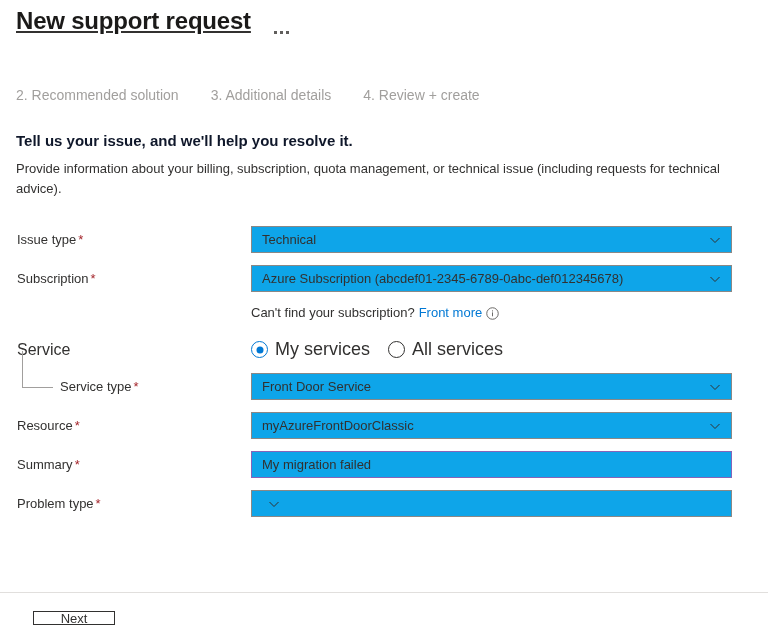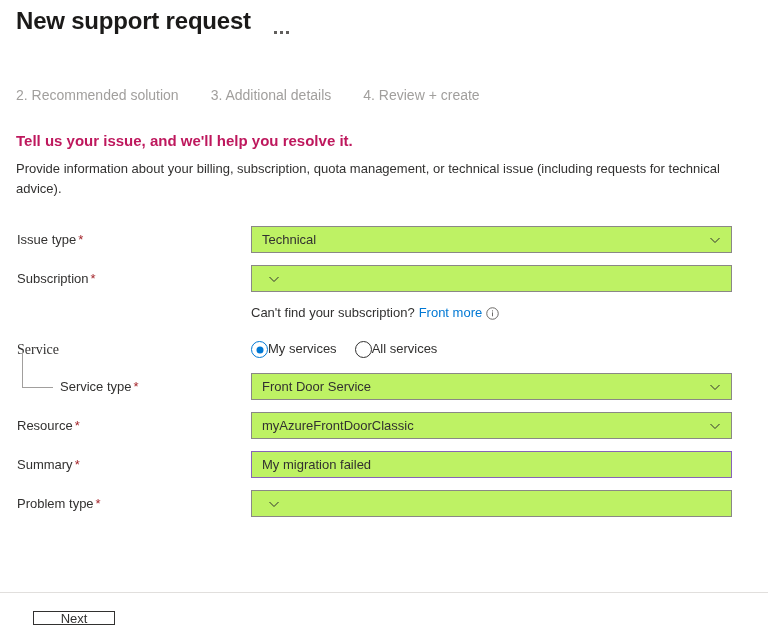--- a/index.html
+++ b/index.html
@@ -20,20 +20,21 @@
     background: #ffffff;
   }
 
   
   .title-row {
     position: absolute;
     left: 16px;
     top: 4px;
     display: flex;
     align-items: flex-end;
+    text-decoration: underline;
   }
   .page-title {
     font-size: 24px;
     font-weight: bold;
     color: #1b1a19;
     letter-spacing: -0.2px;
     line-height: 34px;
     white-space: nowrap;
   }
   .ellipsis-btn {
@@ -76,21 +77,21 @@
     border-bottom: 2px solid #0078d4;
   }
 
   
   .intro-heading {
     position: absolute;
     left: 16px;
     top: 131px;
     font-size: 15px;
     font-weight: bold;
-    color: #be185d;
+    color: #0f172a;
     line-height: 20px;
   }
   .intro-body {
     position: absolute;
     left: 16px;
     top: 159px;
     width: 716px;
     font-size: 13px;
     color: #323130;
     line-height: 20px;
@@ -127,21 +128,21 @@
   .field {
     width: 481px;
   }
 
   .input-box {
     position: relative;
     width: 481px;
     height: 27px;
     box-sizing: border-box;
     border: 1px solid #8a8886;
-    background: #bef264;
+    background: #0ea5e9;
     display: flex;
     align-items: center;
     padding: 0 10px;
     font-size: 13px;
     color: #323130;
     cursor: pointer;
   }
   .input-box .val {
     white-space: nowrap;
     overflow: hidden;
@@ -199,22 +200,24 @@
     margin-bottom: 10px;
   }
   .radios {
     display: flex;
     align-items: center;
     gap: 18px;
     height: 27px;
   }
   .radio {
     display: flex;
-    cursor: pointer;
-    font-size: 13px;
+    align-items: center;
+    gap: 7px;
+    cursor: pointer;
+    font-size: 18px;
     color: #323130;
   }
   .radio .dot {
     width: 17px;
     height: 17px;
     border-radius: 50%;
     border: 1px solid #323130;
     box-sizing: border-box;
     position: relative;
     flex: none;
@@ -233,25 +236,24 @@
     height: 7px;
     border-radius: 50%;
     background: #0078d4;
   }
 
   
   .tree-label {
     width: 251px;
     padding-left: 17px;
     box-sizing: border-box;
-    font-size: 14px;
+    font-size: 16px;
     color: #323130;
     line-height: 27px;
     position: relative;
-    font-family: Liberation Serif, serif;
   }
   .tree-child {
     width: 251px;
     box-sizing: border-box;
     font-size: 13px;
     color: #323130;
     line-height: 27px;
     position: relative;
     padding-left: 60px;
     white-space: nowrap;
@@ -333,20 +335,21 @@
         </div>
       </div>
     </div>
 
     <div class="row">
       <div class="label">
         <span>Subscription</span><span class="req">*</span>
       </div>
       <div class="field">
         <div class="input-box">
+          <span class="val">Azure Subscription (abcdef01-2345-6789-0abc-def012345678)</span>
           <span class="chev">
             <svg viewBox="0 0 12 12" width="12" height="12">
                 <path d="M1.5 4 L6 8.5 L10.5 4" fill="none" stroke="currentColor" stroke-width="1"></path>
               </svg>
           </span>
         </div>
       </div>
     </div>
 
     <div class="helper-row">

